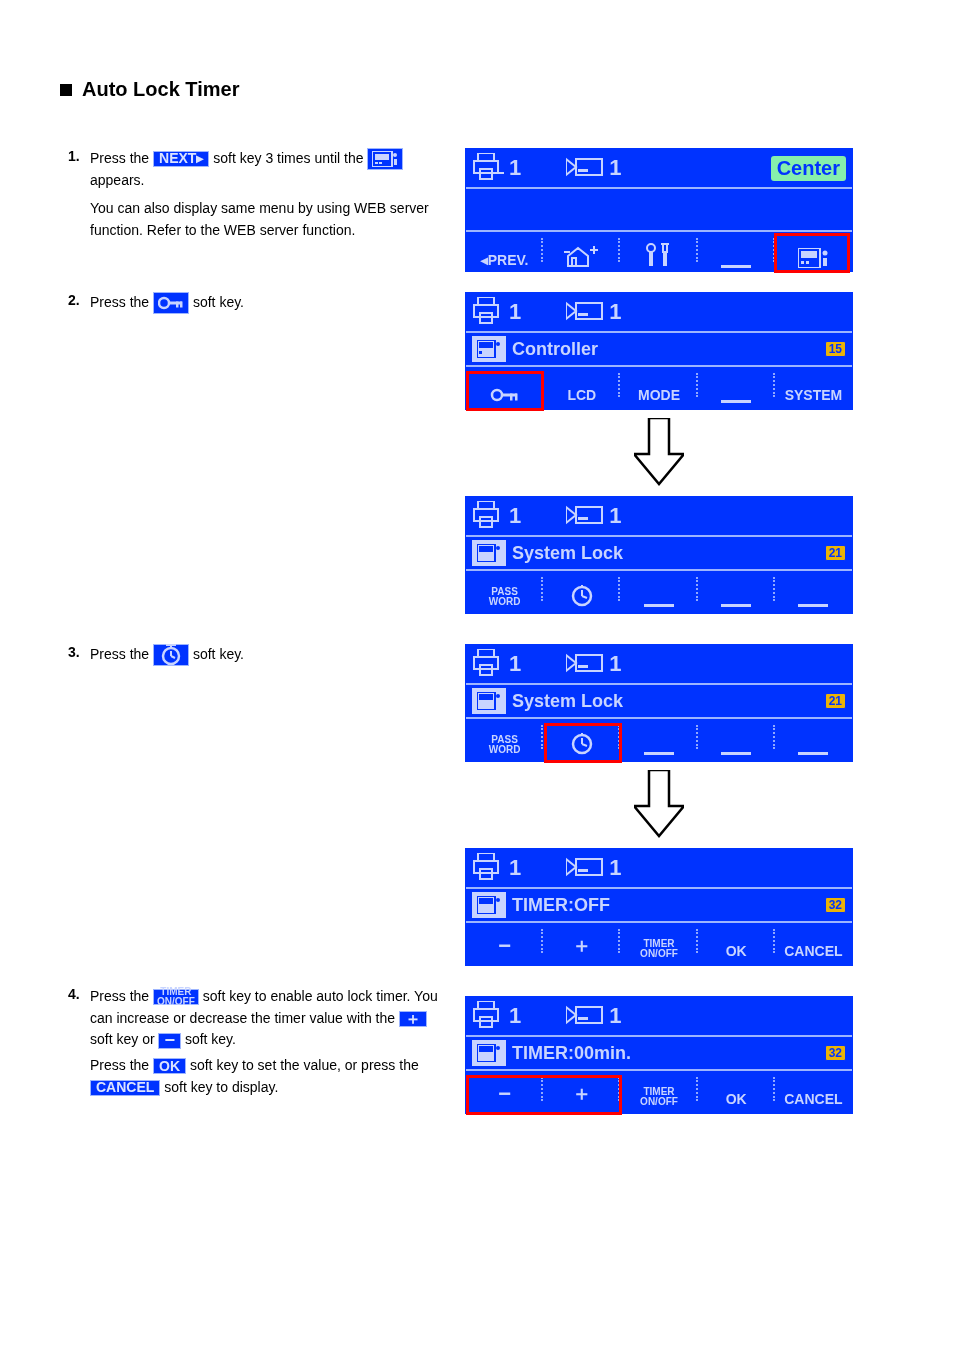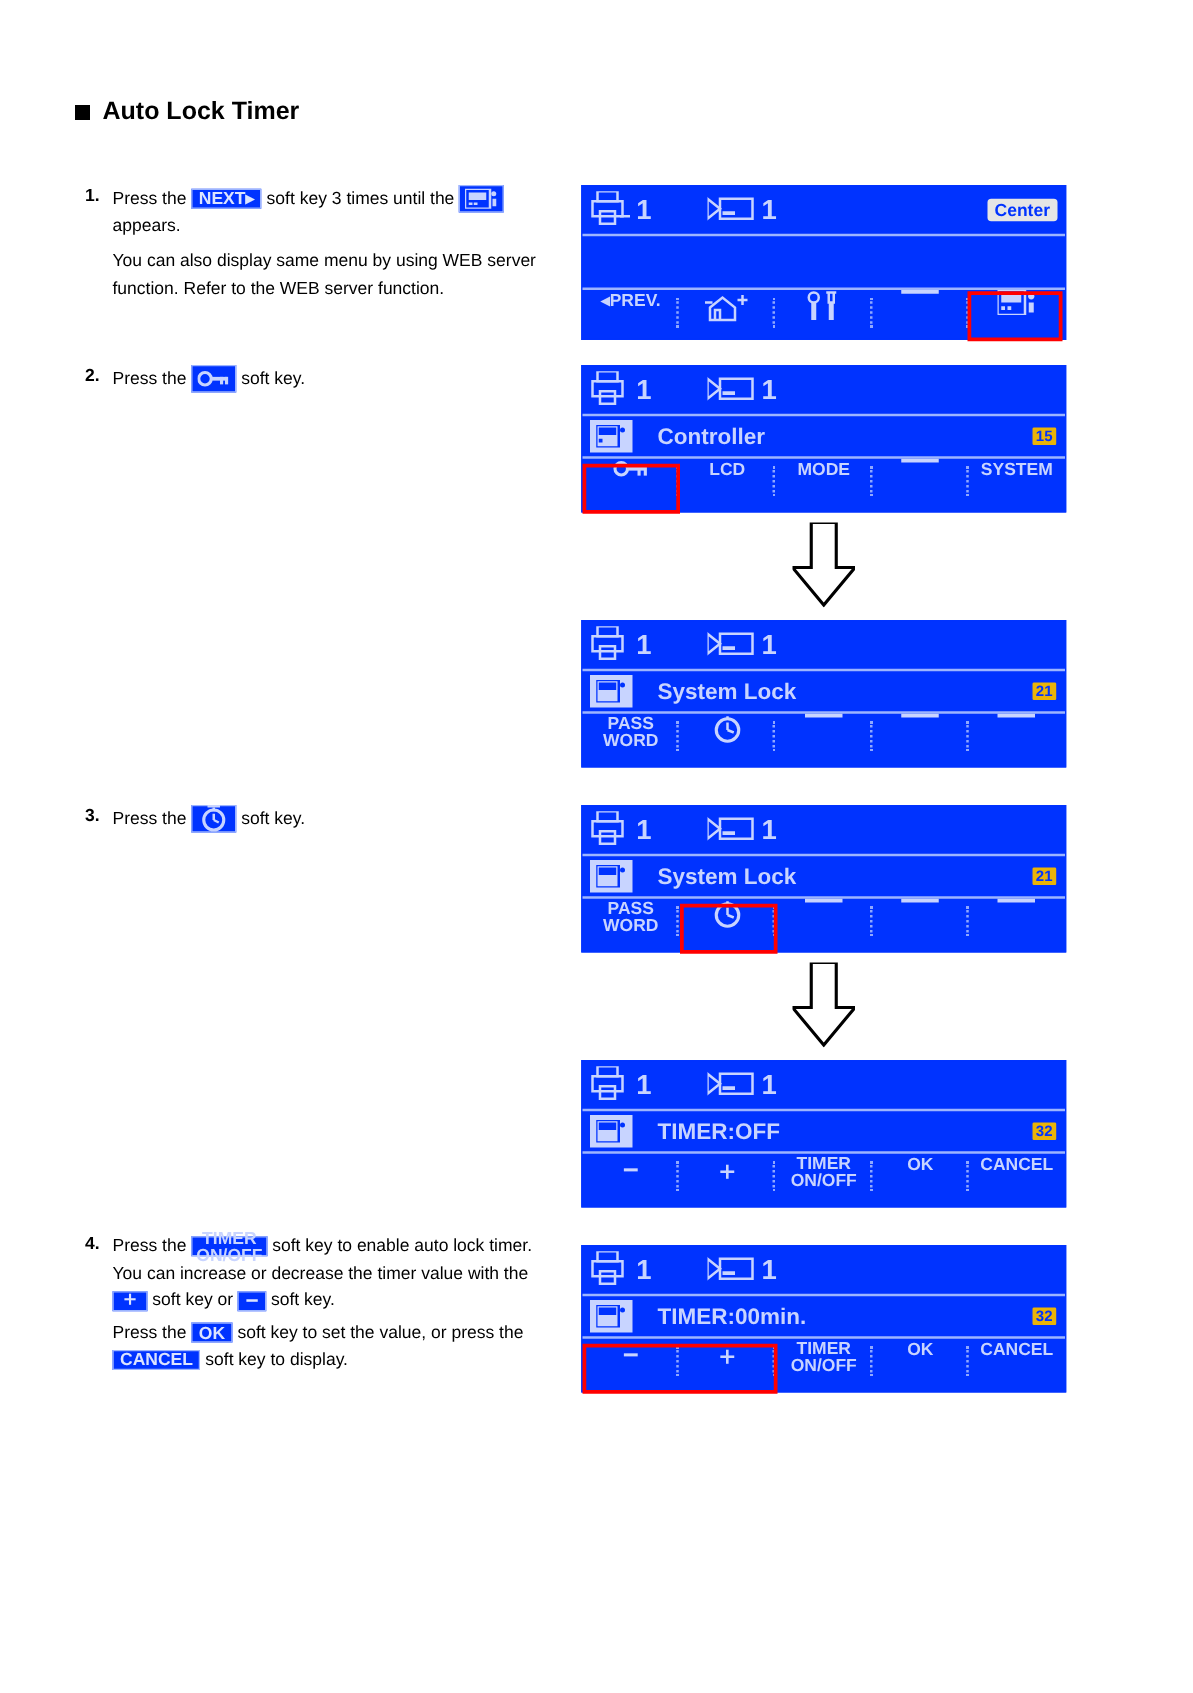--- a/index.html
+++ b/index.html
@@ -86,42 +86,42 @@
     border-bottom: 2px solid #9db5ff;
   }
   .screen .bottom-row {
     height: 36px;
     display: flex;
     position: relative;
   }
   .screen .bottom-cell {
     flex: 1;
     display: flex;
-    align-items: flex-start;
+    align-items: flex-end;
     justify-content: center;
     color: #c8d4ff;
     font-weight: bold;
     font-size: 14px;
     position: relative;
   }
   .screen .bottom-row .sep {
     position: absolute;
     right: 0;
     top: 6px;
     bottom: 6px;
     width: 2px;
     border-right: 2px dotted #8fa8ff;
   }
   .chip {
-    background: #e5e5e5;
+    background: #86efac;
     color: #0033ff;
     font-weight: bold;
     padding: 1px 6px;
     border-radius: 3px;
-    font-size: 14px;
+    font-size: 20px;
   }
   .mini-chip {
     background: #eab308;
     color: #0033ff;
     font-weight: bold;
     font-size: 12px;
     padding: 0 3px;
     border: 1px solid #0033ff;
     border-radius: 2px;
   }
@@ -139,23 +139,23 @@
 
   .ctrl-icon-box {
     width: 34px;
     height: 26px;
     background: #c8d4ff;
     display: inline-flex;
     align-items: center;
     justify-content: center;
     margin-right: 6px;
   }
-  .pale-text { color: #c8d4ff; font-weight: bold; font-size: 18px; margin-left: 14px; }
+  .pale-text { color: #c8d4ff; font-weight: bold; font-size: 18px; }
   .bold-num { color: #c8d4ff; font-weight: bold; font-size: 22px; margin-left: 3px; }
-  .small-stack { font-size: 14px; line-height: 1; color: #c8d4ff; font-weight: bold; text-align: center; }
+  .small-stack { font-size: 10px; line-height: 1; color: #c8d4ff; font-weight: bold; text-align: center; }
   .dash-line {
     width: 30px;
     height: 3px;
     background: #c8d4ff;
   }
 </style>
 </head>
 <body>
 
 <div class="section-heading">

